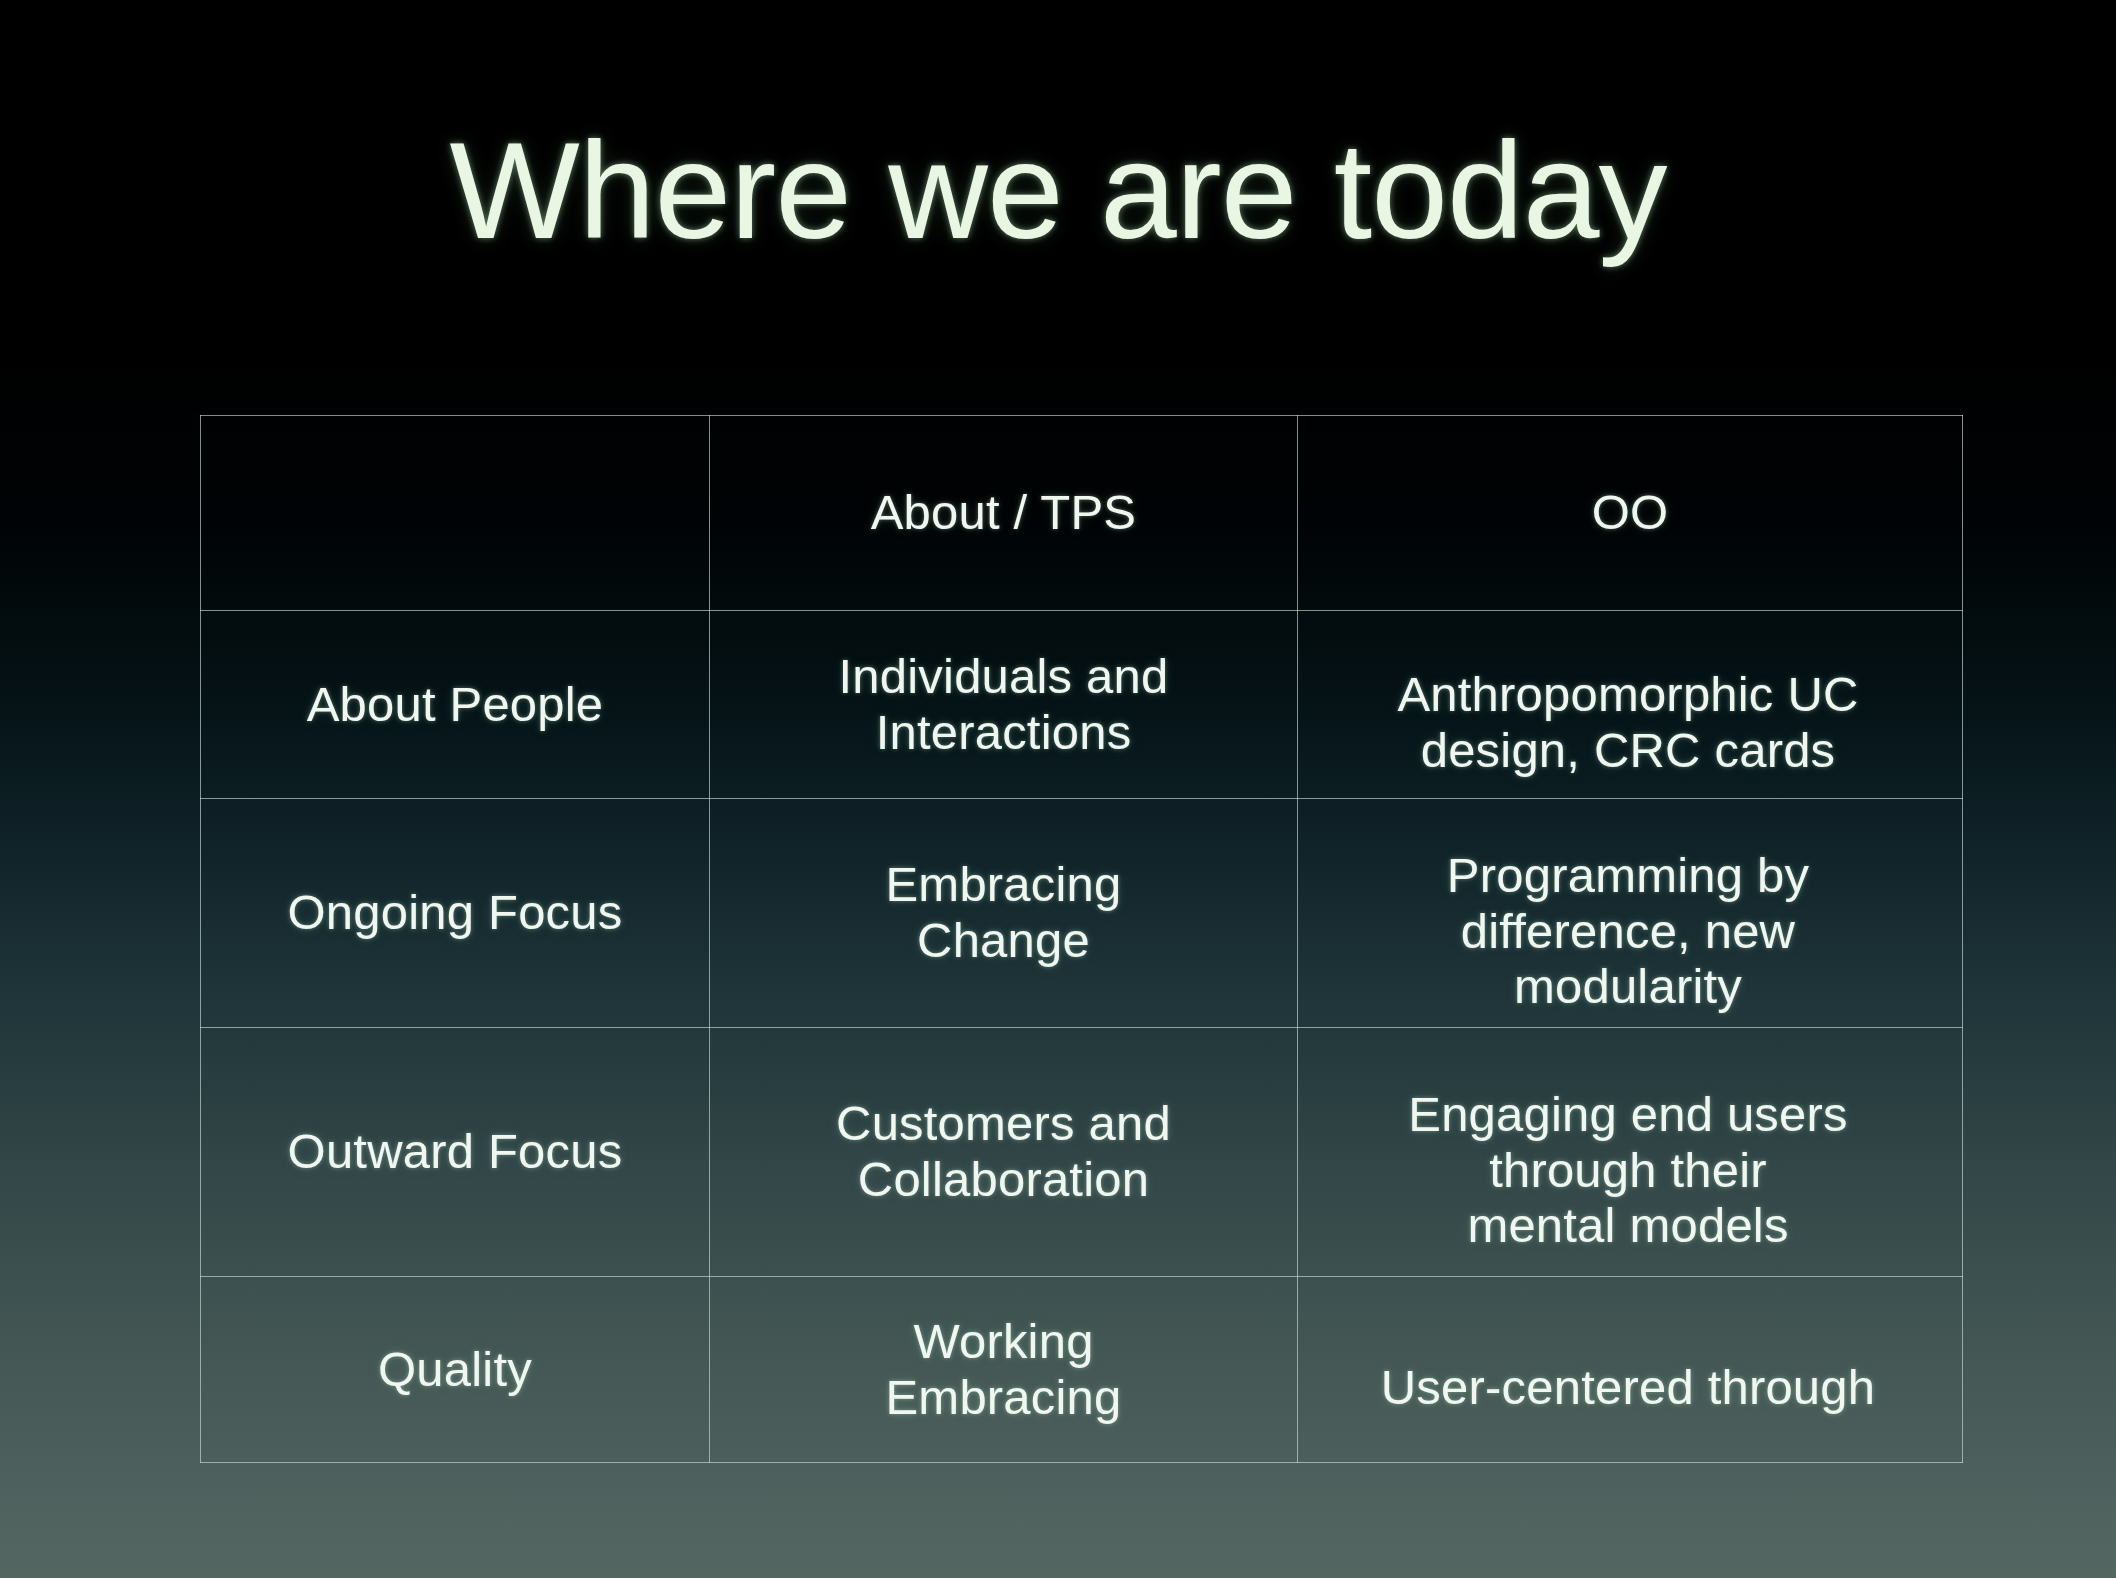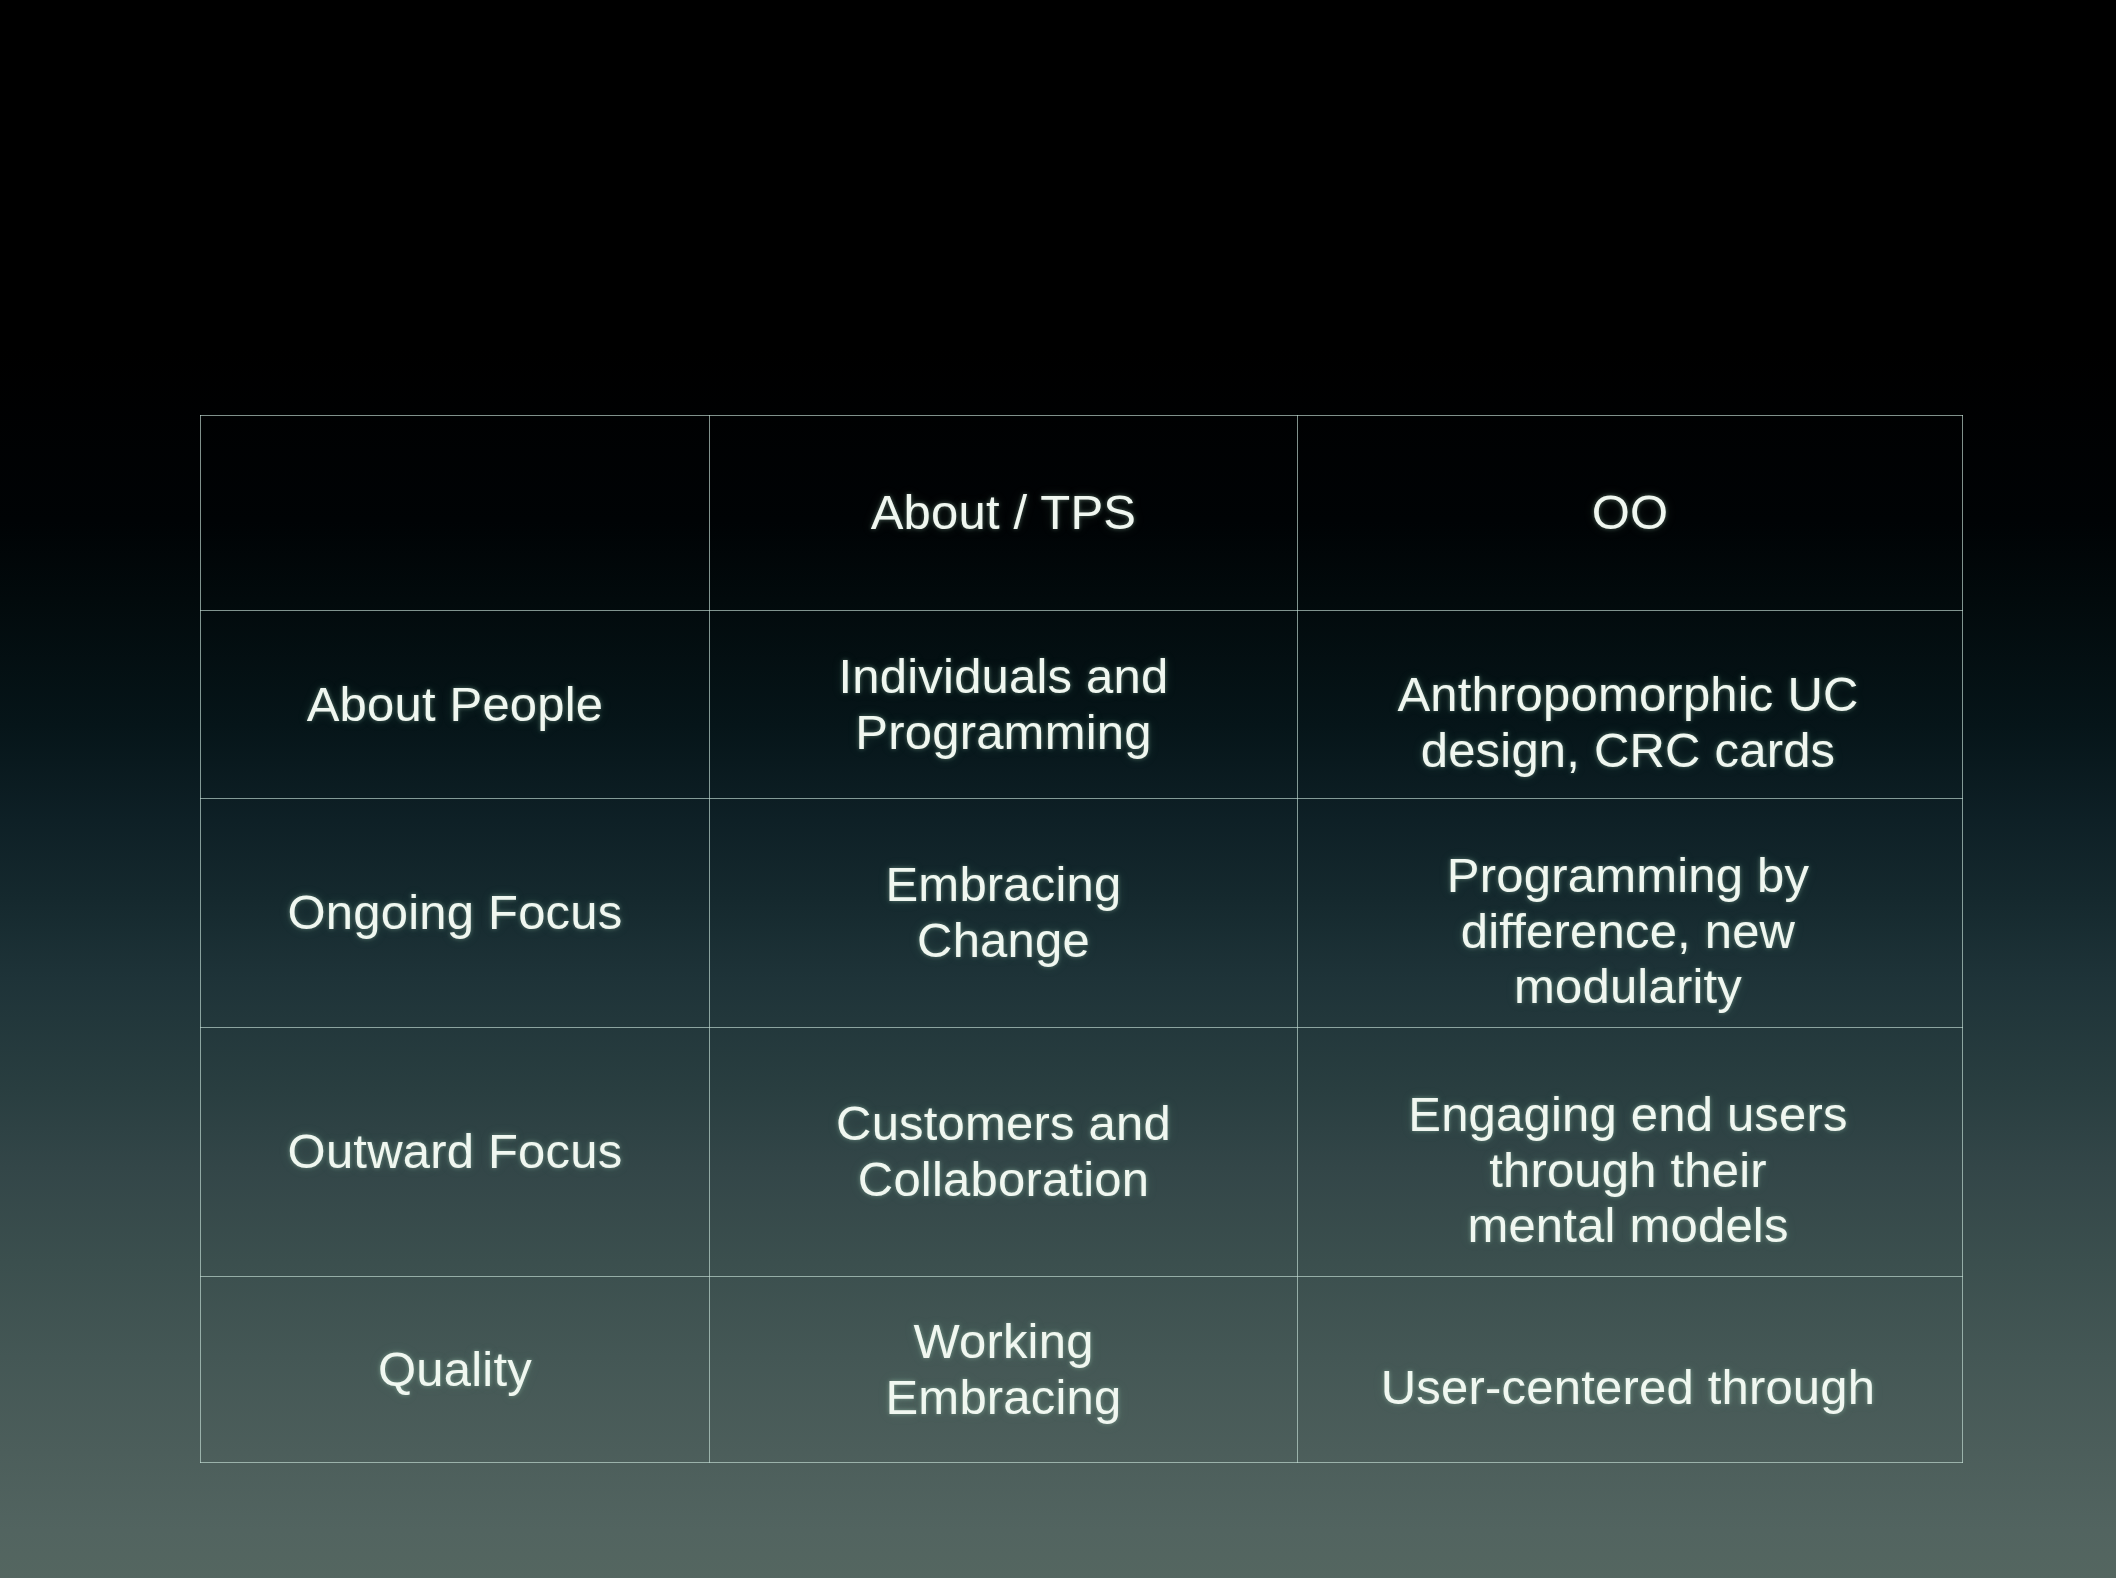--- a/index.html
+++ b/index.html
@@ -112,34 +112,35 @@
     font-weight: 400;
     color: #e8f0ea;
     text-shadow: 0 0 5px rgba(220, 255, 235, 0.5);
   }
 </style>
 </head>
 <body>
 
 <div id="slide">
 
+  <div class="title">Where we are today</div>
 
   <div class="table-wrap">
     <table class="table">
       <tbody>
         <tr class="header-row">
           <td class="col-label"></td>
           <td class="col-agile">About / TPS</td>
           <td class="col-oo">OO</td>
         </tr>
 
         <tr class="row-1">
           <td class="col-label">About People</td>
           <td class="col-agile">Individuals and
-Programming</td>
+Interactions</td>
           <td class="col-oo cell-oo"><span class="oo-inner">Anthropomorphic UC
 design, CRC cards</span></td>
         </tr>
 
         <tr class="row-2">
           <td class="col-label">Ongoing Focus</td>
           <td class="col-agile">Embracing
 Change</td>
           <td class="col-oo cell-oo"><span class="oo-inner">Programming by
 difference, new

